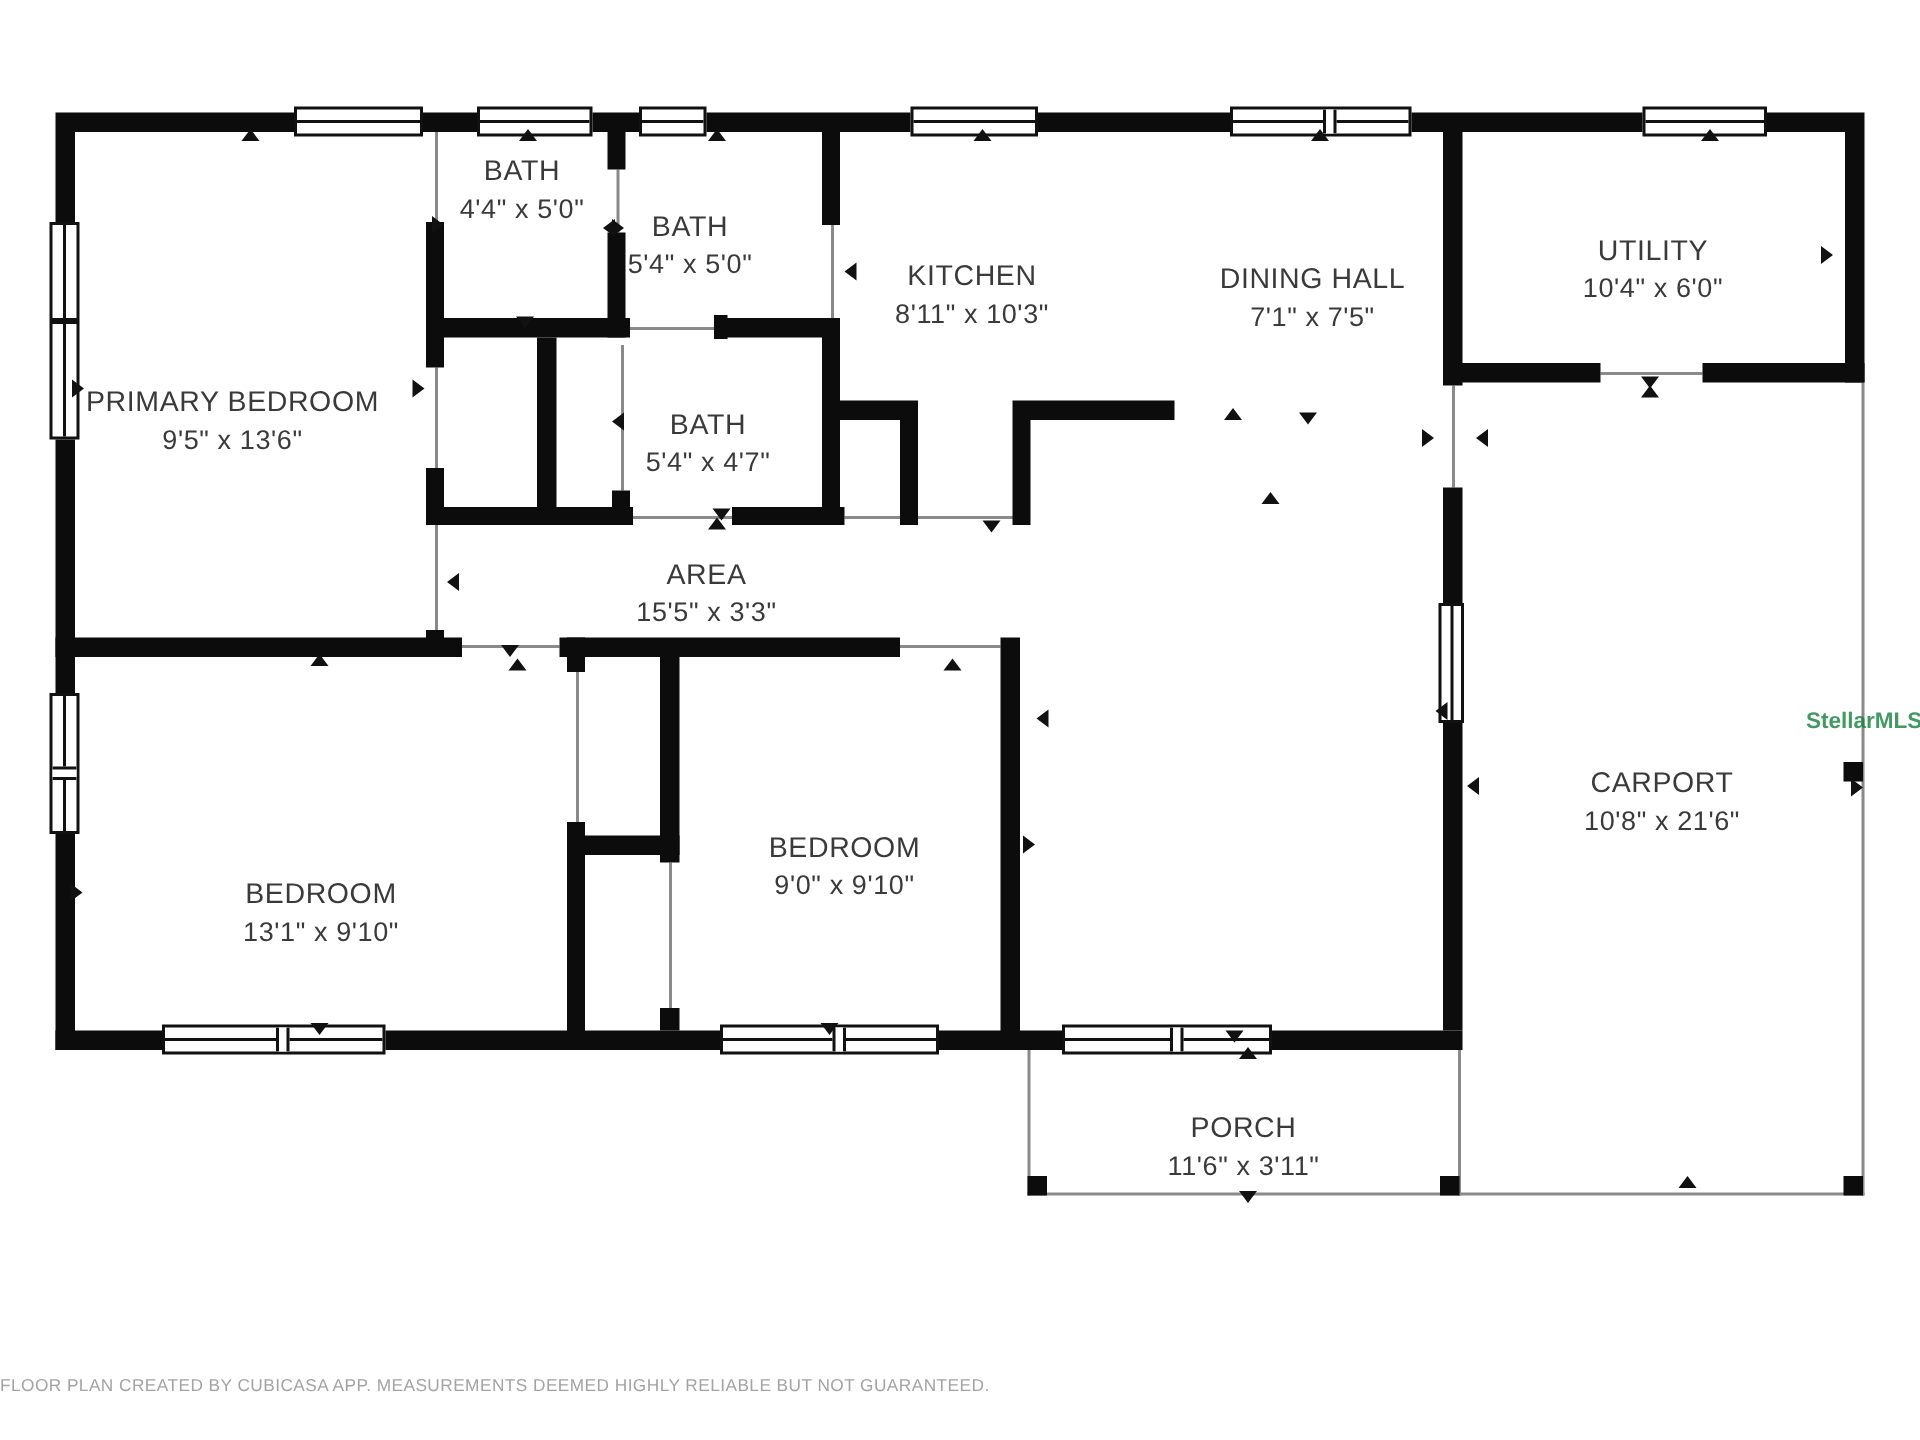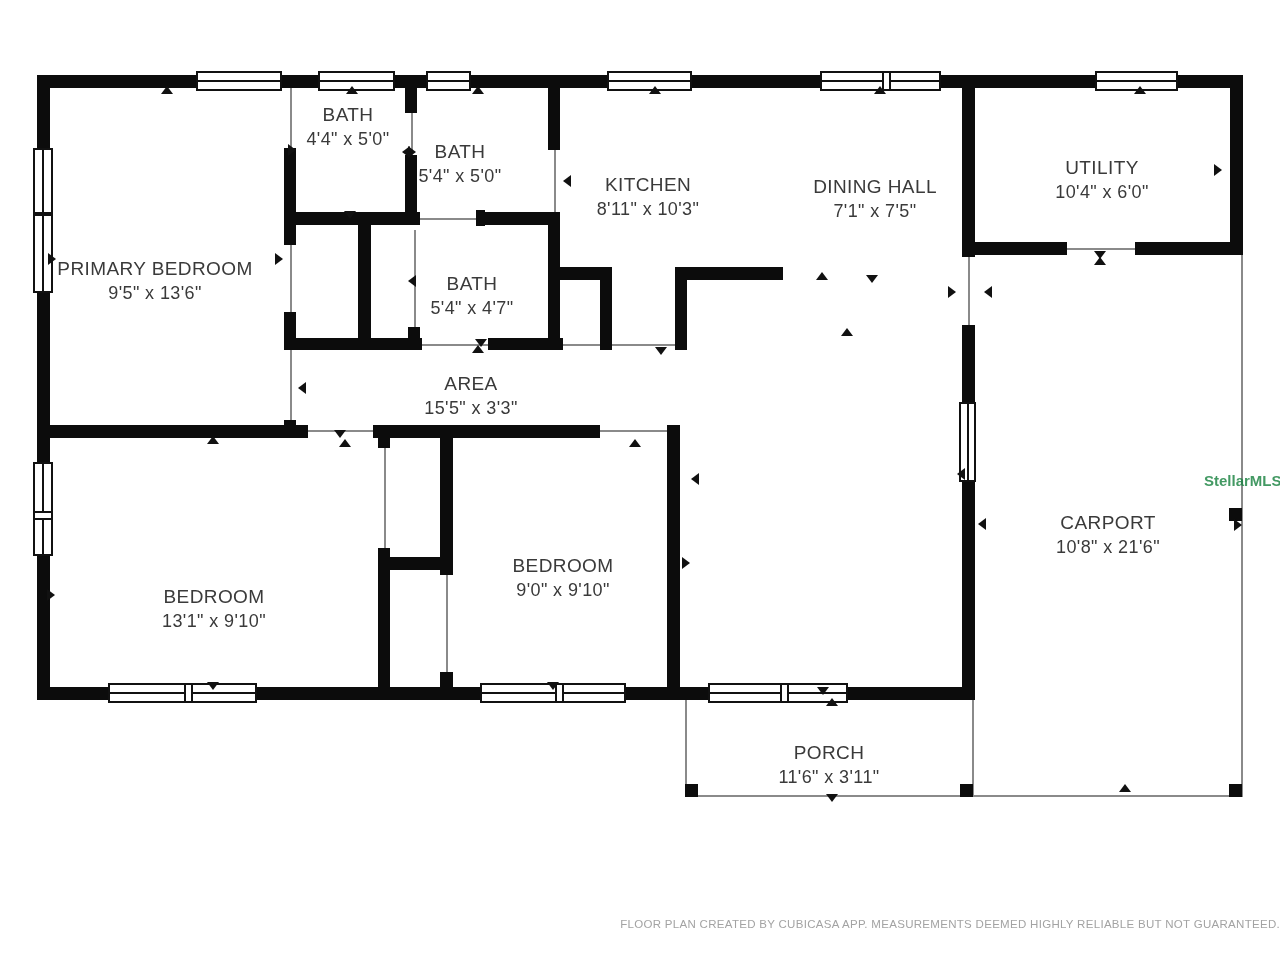--- a/index.html
+++ b/index.html
@@ -24,21 +24,21 @@
     position:absolute;transform:translate(-50%,-50%);text-align:center;
     color:#3a3a3a;white-space:nowrap;z-index:5;letter-spacing:0.4px;line-height:25px;
   }
   .room-label .rname{font-size:19px;}
   .room-label .rdims{font-size:18px;}
   #watermark{
     position:absolute;left:1204px;top:472px;width:76px;overflow:hidden;
     font-size:15px;font-weight:bold;color:#15803d;opacity:0.8;z-index:6;white-space:nowrap;
   }
   #footer{
-    position:absolute;left:0;right:0;top:918px;text-align:right;
+    position:absolute;left:0;right:0;top:918px;text-align:left;
     font-size:11.5px;letter-spacing:0.3px;color:#a3a3a3;z-index:6;
   }
 </style>
 </head>
 <body>
 
 <div id="plan">
   <div id="watermark">StellarMLS</div>
   <div id="footer">FLOOR PLAN CREATED BY CUBICASA APP. MEASUREMENTS DEEMED HIGHLY RELIABLE BUT NOT GUARANTEED.</div>
 <div class="wall" style="left: 37px; top: 75px; width: 1206px; height: 13px;"></div>

